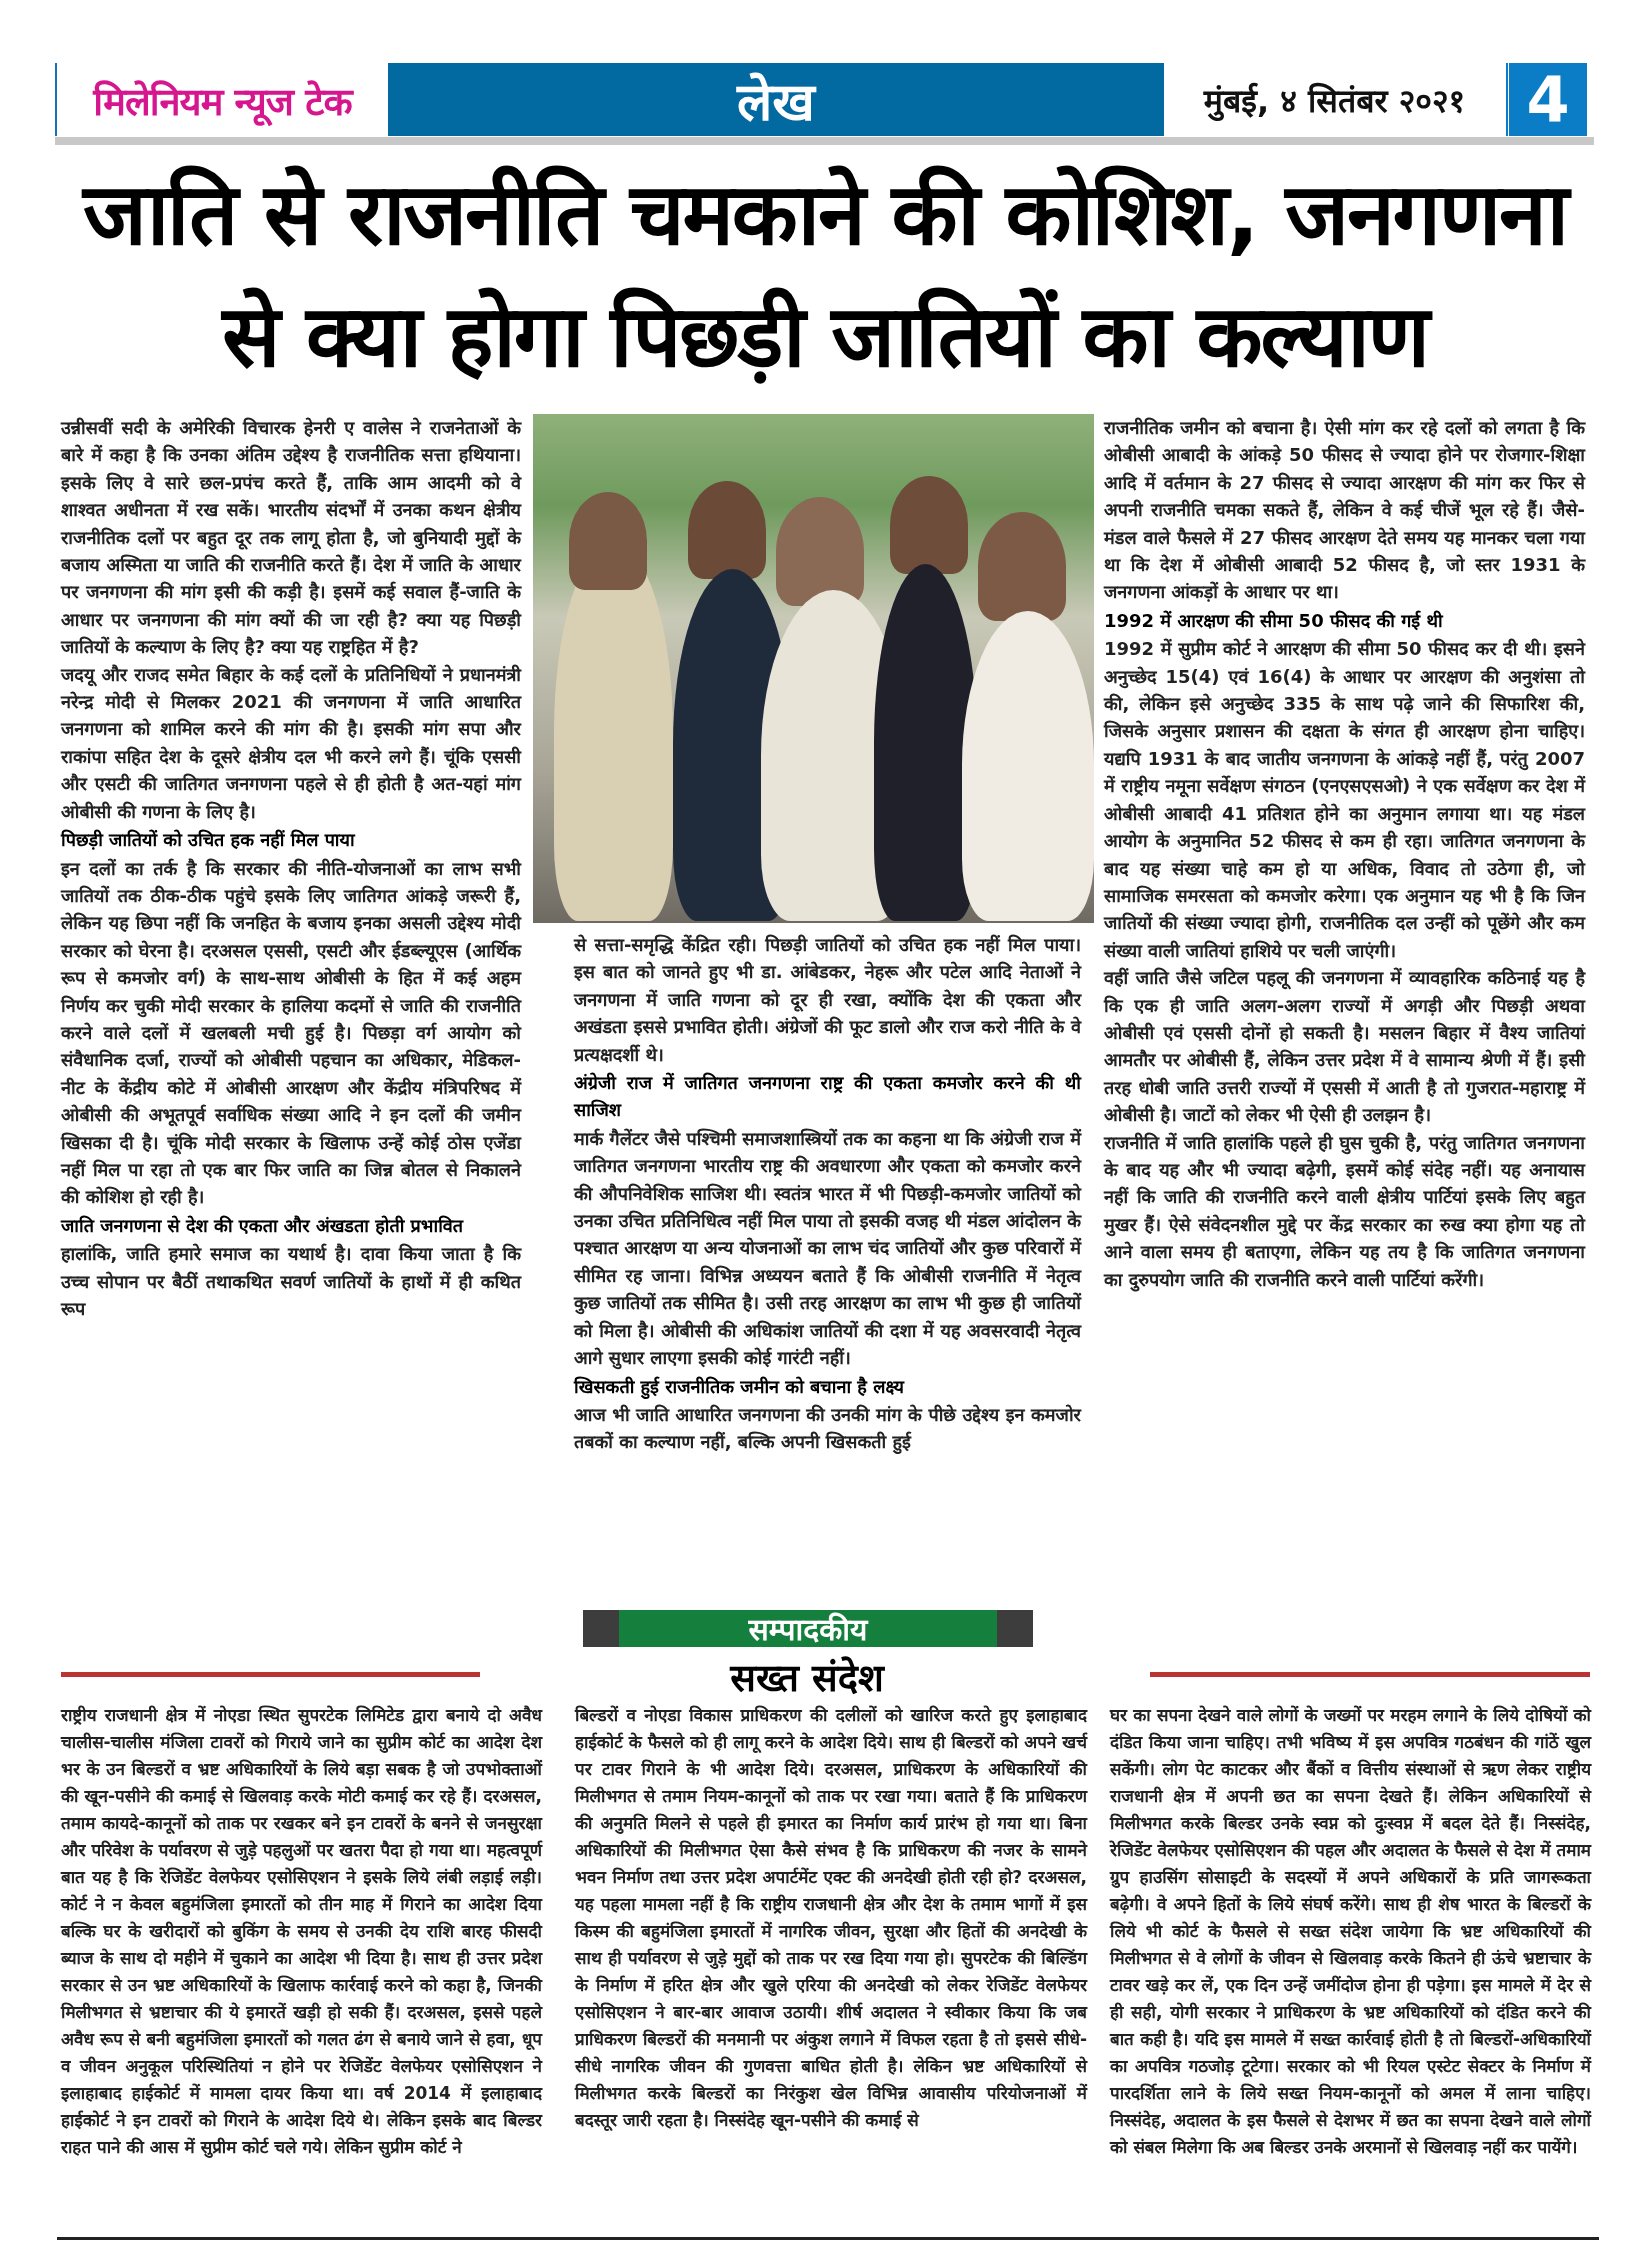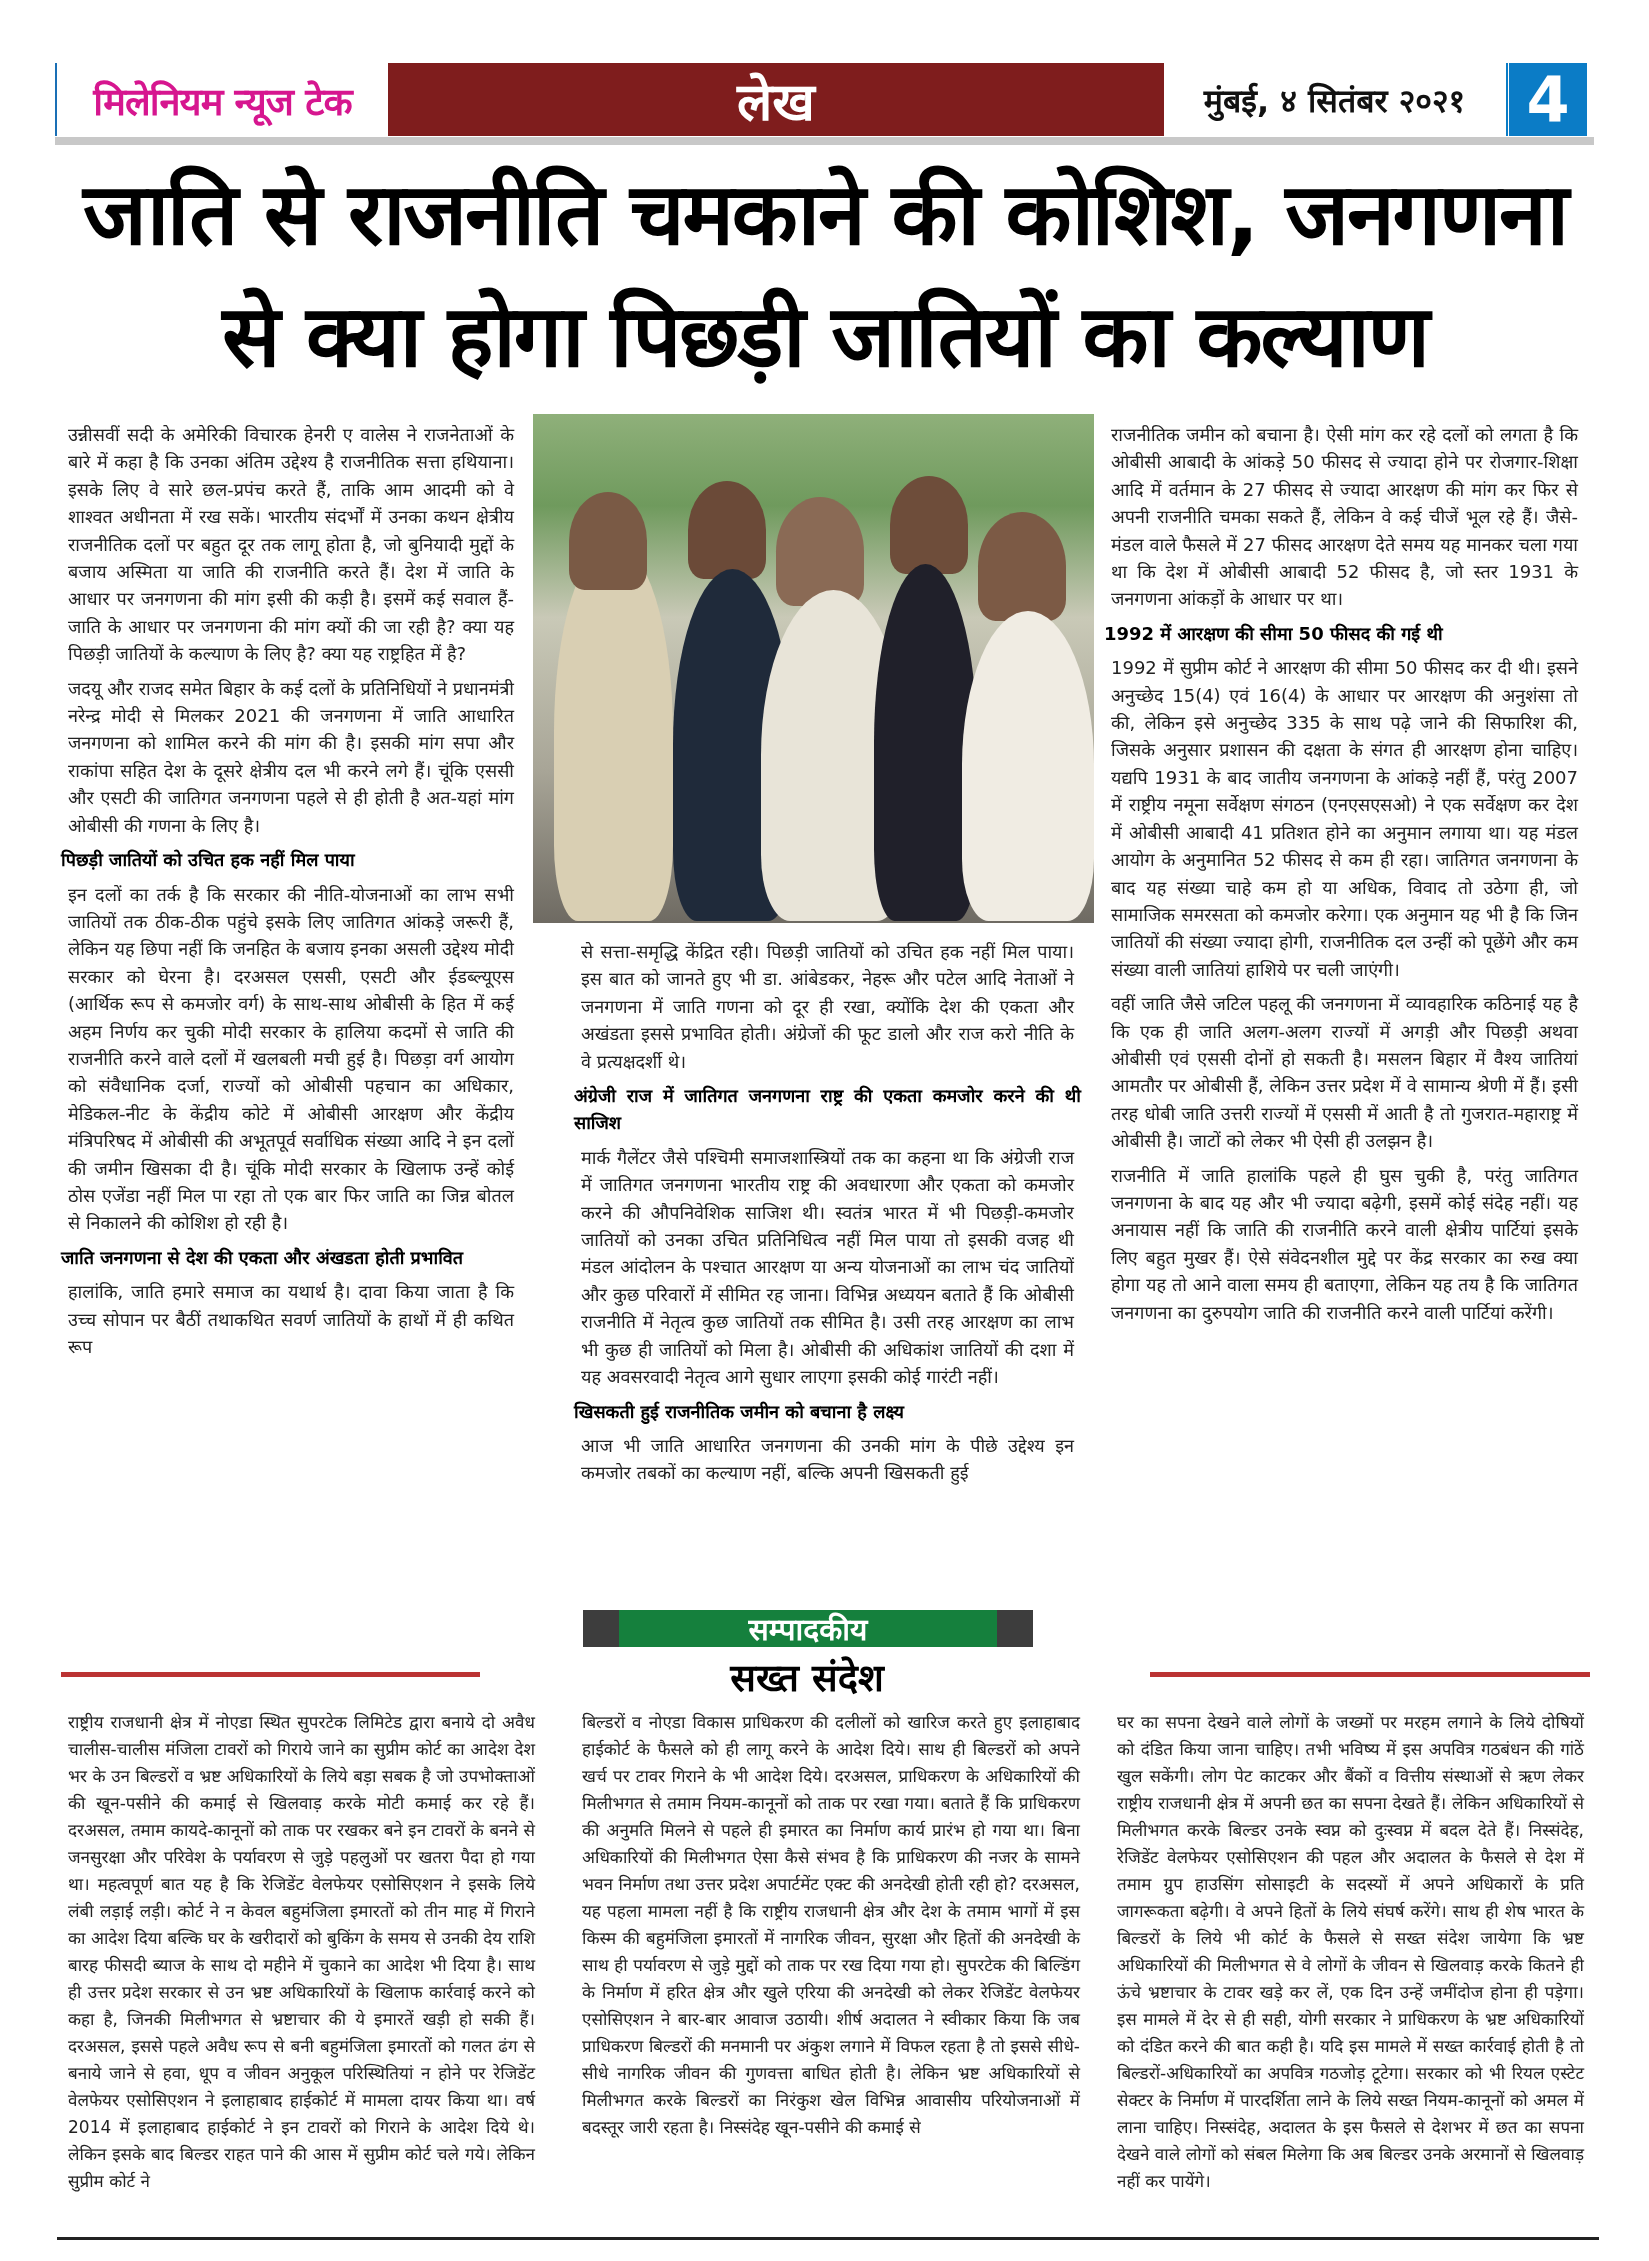--- a/index.html
+++ b/index.html
@@ -1,25 +1,25 @@
 <!DOCTYPE html>
 <html style="font-size:8.3px"><head>
 <meta charset="utf-8">
 <style>
   html, body { margin:0; padding:0; background:#ffffff; }
   body { width:1650px; height:2261px; position:relative; overflow:hidden; font-family:"DejaVu Sans", sans-serif; color:#111; }
   .masthead { position:absolute; left:55px; top:63px; width:1539px; height:73px; display:flex; border-left:2.1px solid #1a6fb5; }
   .brand { width:331px; background:#fff; display:flex; align-items:center; justify-content:center; color:#d6168f; font-weight:bold; font-size:38px; letter-spacing:-1px; }
-  .section { width:776px; background:#7f1d1d; display:flex; align-items:center; justify-content:center; color:#fff; font-weight:bold; font-size:52px; }
+  .section { width:776px; background:#0369a1; display:flex; align-items:center; justify-content:center; color:#fff; font-weight:bold; font-size:52px; }
   .dateline { width:341px; background:#fff; display:flex; align-items:center; justify-content:center; font-size:32px; font-weight:bold; color:#111; }
   .pagenum { width:78px; background:#0b7cc6; display:flex; align-items:center; justify-content:center; color:#fff; font-weight:bold; font-size:62px; border-left:4.1px double #fff; }
   .mast-shadow { position:absolute; left:55px; top:137px; width:1539px; height:8.3px; background:#c8c8c8; }
   .headline { position:absolute; left:31px; top:153px; width:1588px; text-align:center; font-weight:bold; font-size:86px; line-height:122px; letter-spacing:-2.1px; color:#000; }
   .col { position:absolute; font-size:18px; line-height:27.4px; text-align:justify; color:#222; }
-  .col p { margin:7px; text-indent:0; }
+  .col p { margin:0; text-indent:0;font-weight:bold; }
   .col p.para { padding-left:0; }
   .col .sub { font-weight:bold; font-size:18px; color:#000; margin:1px 0; }
   .photo { position:absolute; left:533px; top:414px; width:561px; height:509px; overflow:hidden;
     background: linear-gradient(180deg,#8fb07a 0%, #6f9a5d 18%, #c9c9b7 40%, #a8a597 70%, #6e6a62 100%); }
   .photo .fig { position:absolute; border-radius:50% 50% 20% 20%; }
   .ed-banner { position:absolute; left:583px; top:1610px; width:450px; height:37px; display:flex; }
   .ed-banner .cap { width:36px; background:#3d3d3d; }
   .ed-banner .mid { flex:1; background:#15803d; color:#fff; font-weight:bold; font-size:30px; display:flex; align-items:center; justify-content:center; }
   .ed-title { position:absolute; left:569px; top:1650px; width:476px; text-align:center; font-weight:bold; font-size:38px; color:#000; }
   .hr-left { position:absolute; left:61px; top:1672px; width:419px; height:5.2px; background:#b33; }

